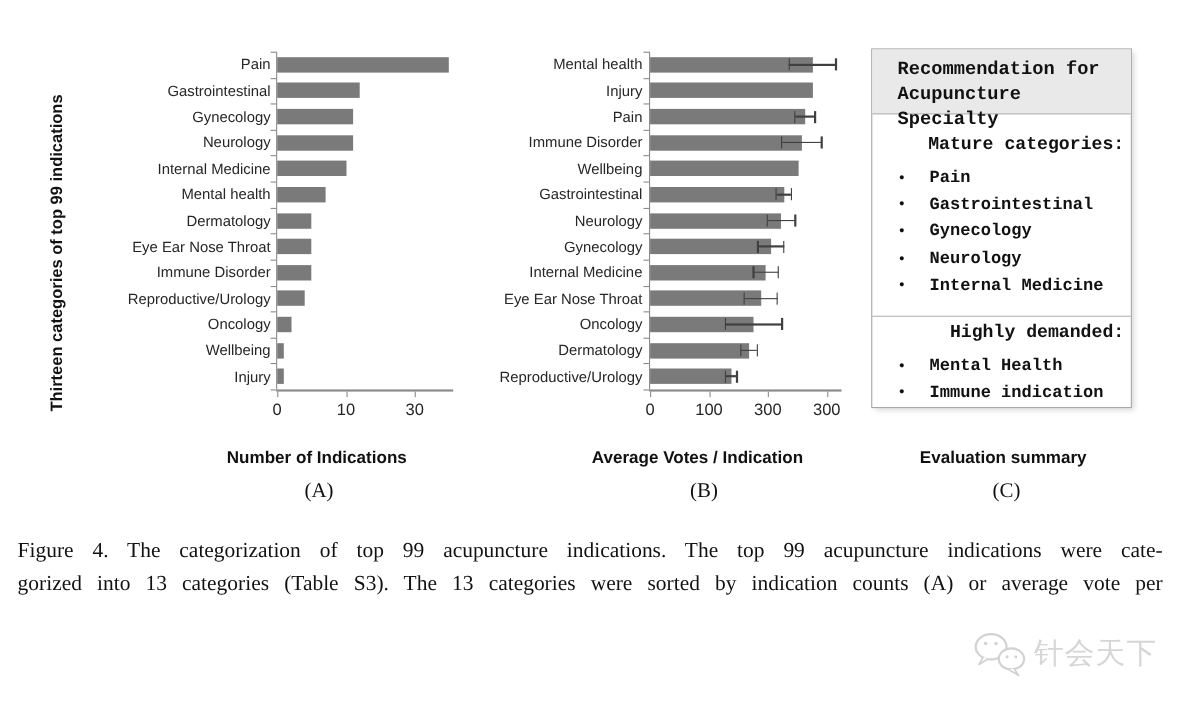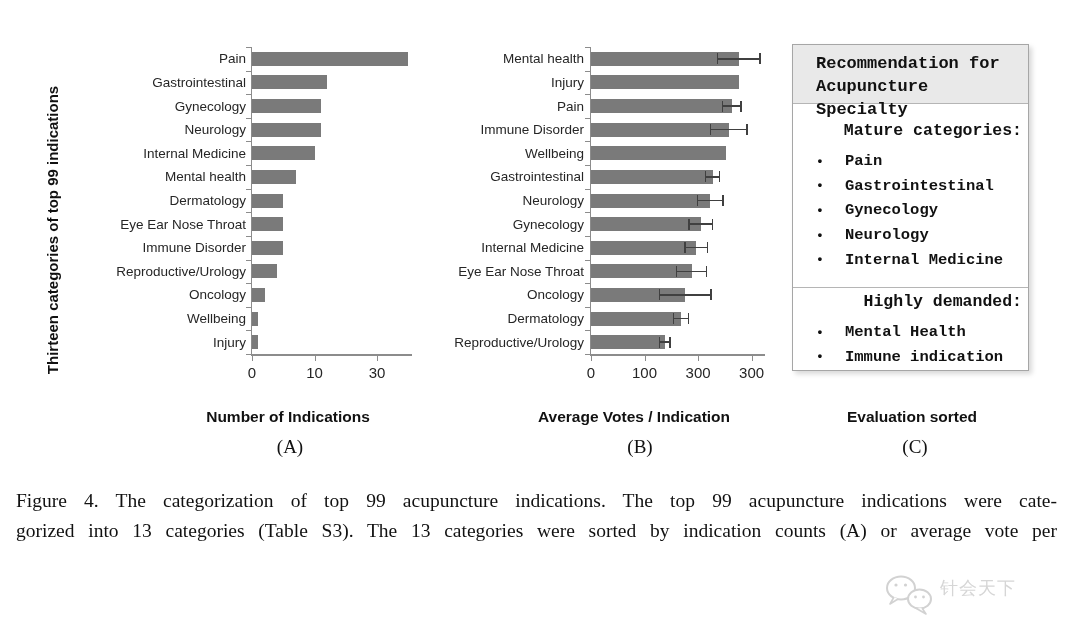--- a/index.html
+++ b/index.html
@@ -34,21 +34,21 @@
   .bullet-item { display:flex; align-items:center; height:24.6px; font-weight:bold; font-size:15.5px; color:#111; }
   .bullet-dot  { width:29px; font-size:13px; }
 
   
   #caption { left:16px; top:486px; width:1041px; font-family:"Liberation Serif", serif;
              font-size:19.5px; line-height:30px; color:#111; }
   #caption .jline { text-align:justify; text-align-last:justify; }
 
   
   #watermark { left:884px; top:572px; width:185px; height:48px; }
-  #wm-text { position:absolute; left:56px; top:4px; font-size:18px; letter-spacing:1px; color:#d6d6d6; white-space:nowrap; }
+  #wm-text { position:absolute; left:56px; top:4px; font-size:27px; letter-spacing:1px; color:#d6d6d6; white-space:nowrap; }
   #wm-icon { position:absolute; left:0; top:2px; }
 </style>
 </head>
 <body>
 
 <div id="page">
 
   <div id="ylabel">Thirteen categories of top 99 indications</div>
 
   <div id="charts-layer">
@@ -221,21 +221,21 @@
       </div>
       <div class="bullet-item">
         <span class="bullet-dot">•</span>
         <span>Immune indication</span>
       </div>
     </div>
   </div>
 
   <div class="xlabel" style="left:288px; top:408px;">Number of Indications</div>
   <div class="xlabel" style="left:634px; top:408px;">Average Votes / Indication</div>
-  <div class="xlabel" style="left:912px; top:408px;">Evaluation sorted</div>
+  <div class="xlabel" style="left:912px; top:408px;">Evaluation summary</div>
   <div class="panel-letter" style="left:290px; top:436px;">(A)</div>
   <div class="panel-letter" style="left:640px; top:436px;">(B)</div>
   <div class="panel-letter" style="left:915px; top:436px;">(C)</div>
 
   <div id="caption" class="abs">
     <div class="jline">Figure 4.  The categorization of top 99 acupuncture indications. The top 99 acupuncture indications were cate-</div>
     <div class="jline">gorized into 13 categories (Table S3). The 13 categories were sorted by indication counts (A) or average vote per</div>
   </div>
 
   <div id="watermark" class="abs">

